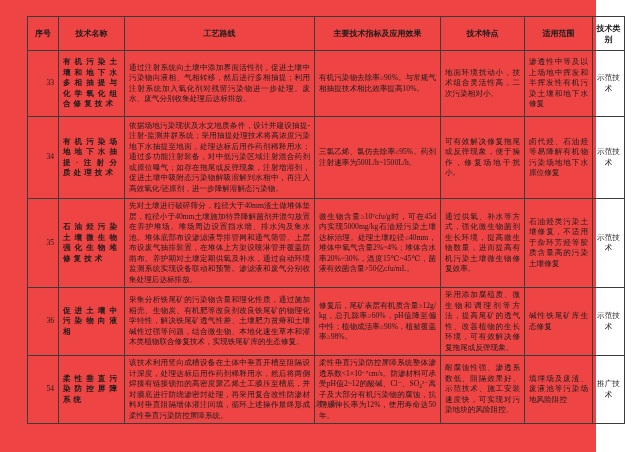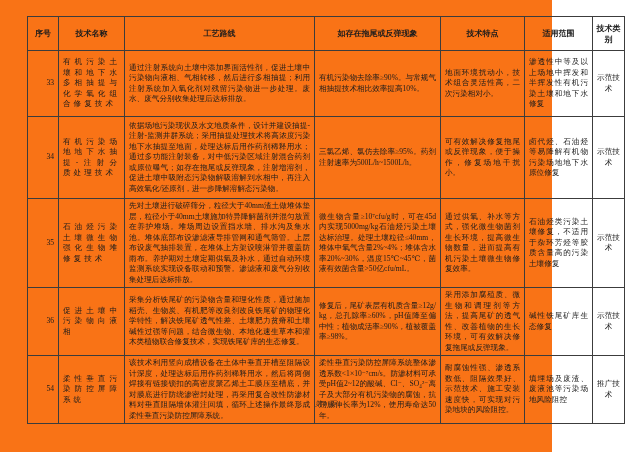--- a/index.html
+++ b/index.html
@@ -3,21 +3,21 @@
 <meta charset="utf-8">
 <style>
   html,body{margin:0;padding:0;}
   body{
     width:640px;height:452px;
     background:#ffffff;
     font-family:"Liberation Serif","DejaVu Serif",serif;
     color:#1c1c1c;
     overflow:hidden;
   }
-  .page{position:relative;width:552px;height:452px;background:#f97316;}
+  .page{position:relative;width:596px;height:452px;background:#ef4444;}
   table.tech{
     position:absolute;left:27px;top:16px;
     border-collapse:collapse;
     table-layout:fixed;
     width:597px;
   }
   table.tech td, table.tech th{
     border:1px solid #3c3c3c;
     padding:2px 4px;
     font-size:7.6px;
@@ -32,20 +32,21 @@
     font-weight:bold;
     text-align:center;
     line-height:11px;
     padding:2px 2px;
   }
   td.c-serial{text-align:right;}
   td.c-name{
     text-align:justify;
     letter-spacing:3px;
     padding:2px 4px;
+    font-weight:bold;
   }
   td.c-process, td.c-indicators, td.c-features, td.c-scope{
     text-align:justify;
   }
   td.c-category{
     text-align:center;
     padding:2px 7px;
   }
   .footer{
     position:absolute;
@@ -69,21 +70,21 @@
       <col style="width:126px">
       <col style="width:84px">
       <col style="width:68px">
       <col style="width:32px">
     </colgroup>
     <thead>
       <tr style="height:34px">
         <th>序号</th>
         <th>技术名称</th>
         <th>工艺路线</th>
-        <th>如存在拖尾或反弹现象</th>
+        <th>主要技术指标及应用效果</th>
         <th>技术特点</th>
         <th>适用范围</th>
         <th>技术类别</th>
       </tr>
     </thead>
     <tbody>
       <tr style="height:66px">
         <td class="c-serial">33</td>
         <td class="c-name">有机污染土壤和地下水多相抽提与化学氧化组合修复技术</td>
         <td class="c-process">通过注射系统向土壤中添加界面活性剂，促进土壤中污染物向液相、气相转移，然后进行多相抽提；利用注射系统加入氧化剂对残留污染物进一步处理。废水、废气分别收集处理后达标排放。</td>

